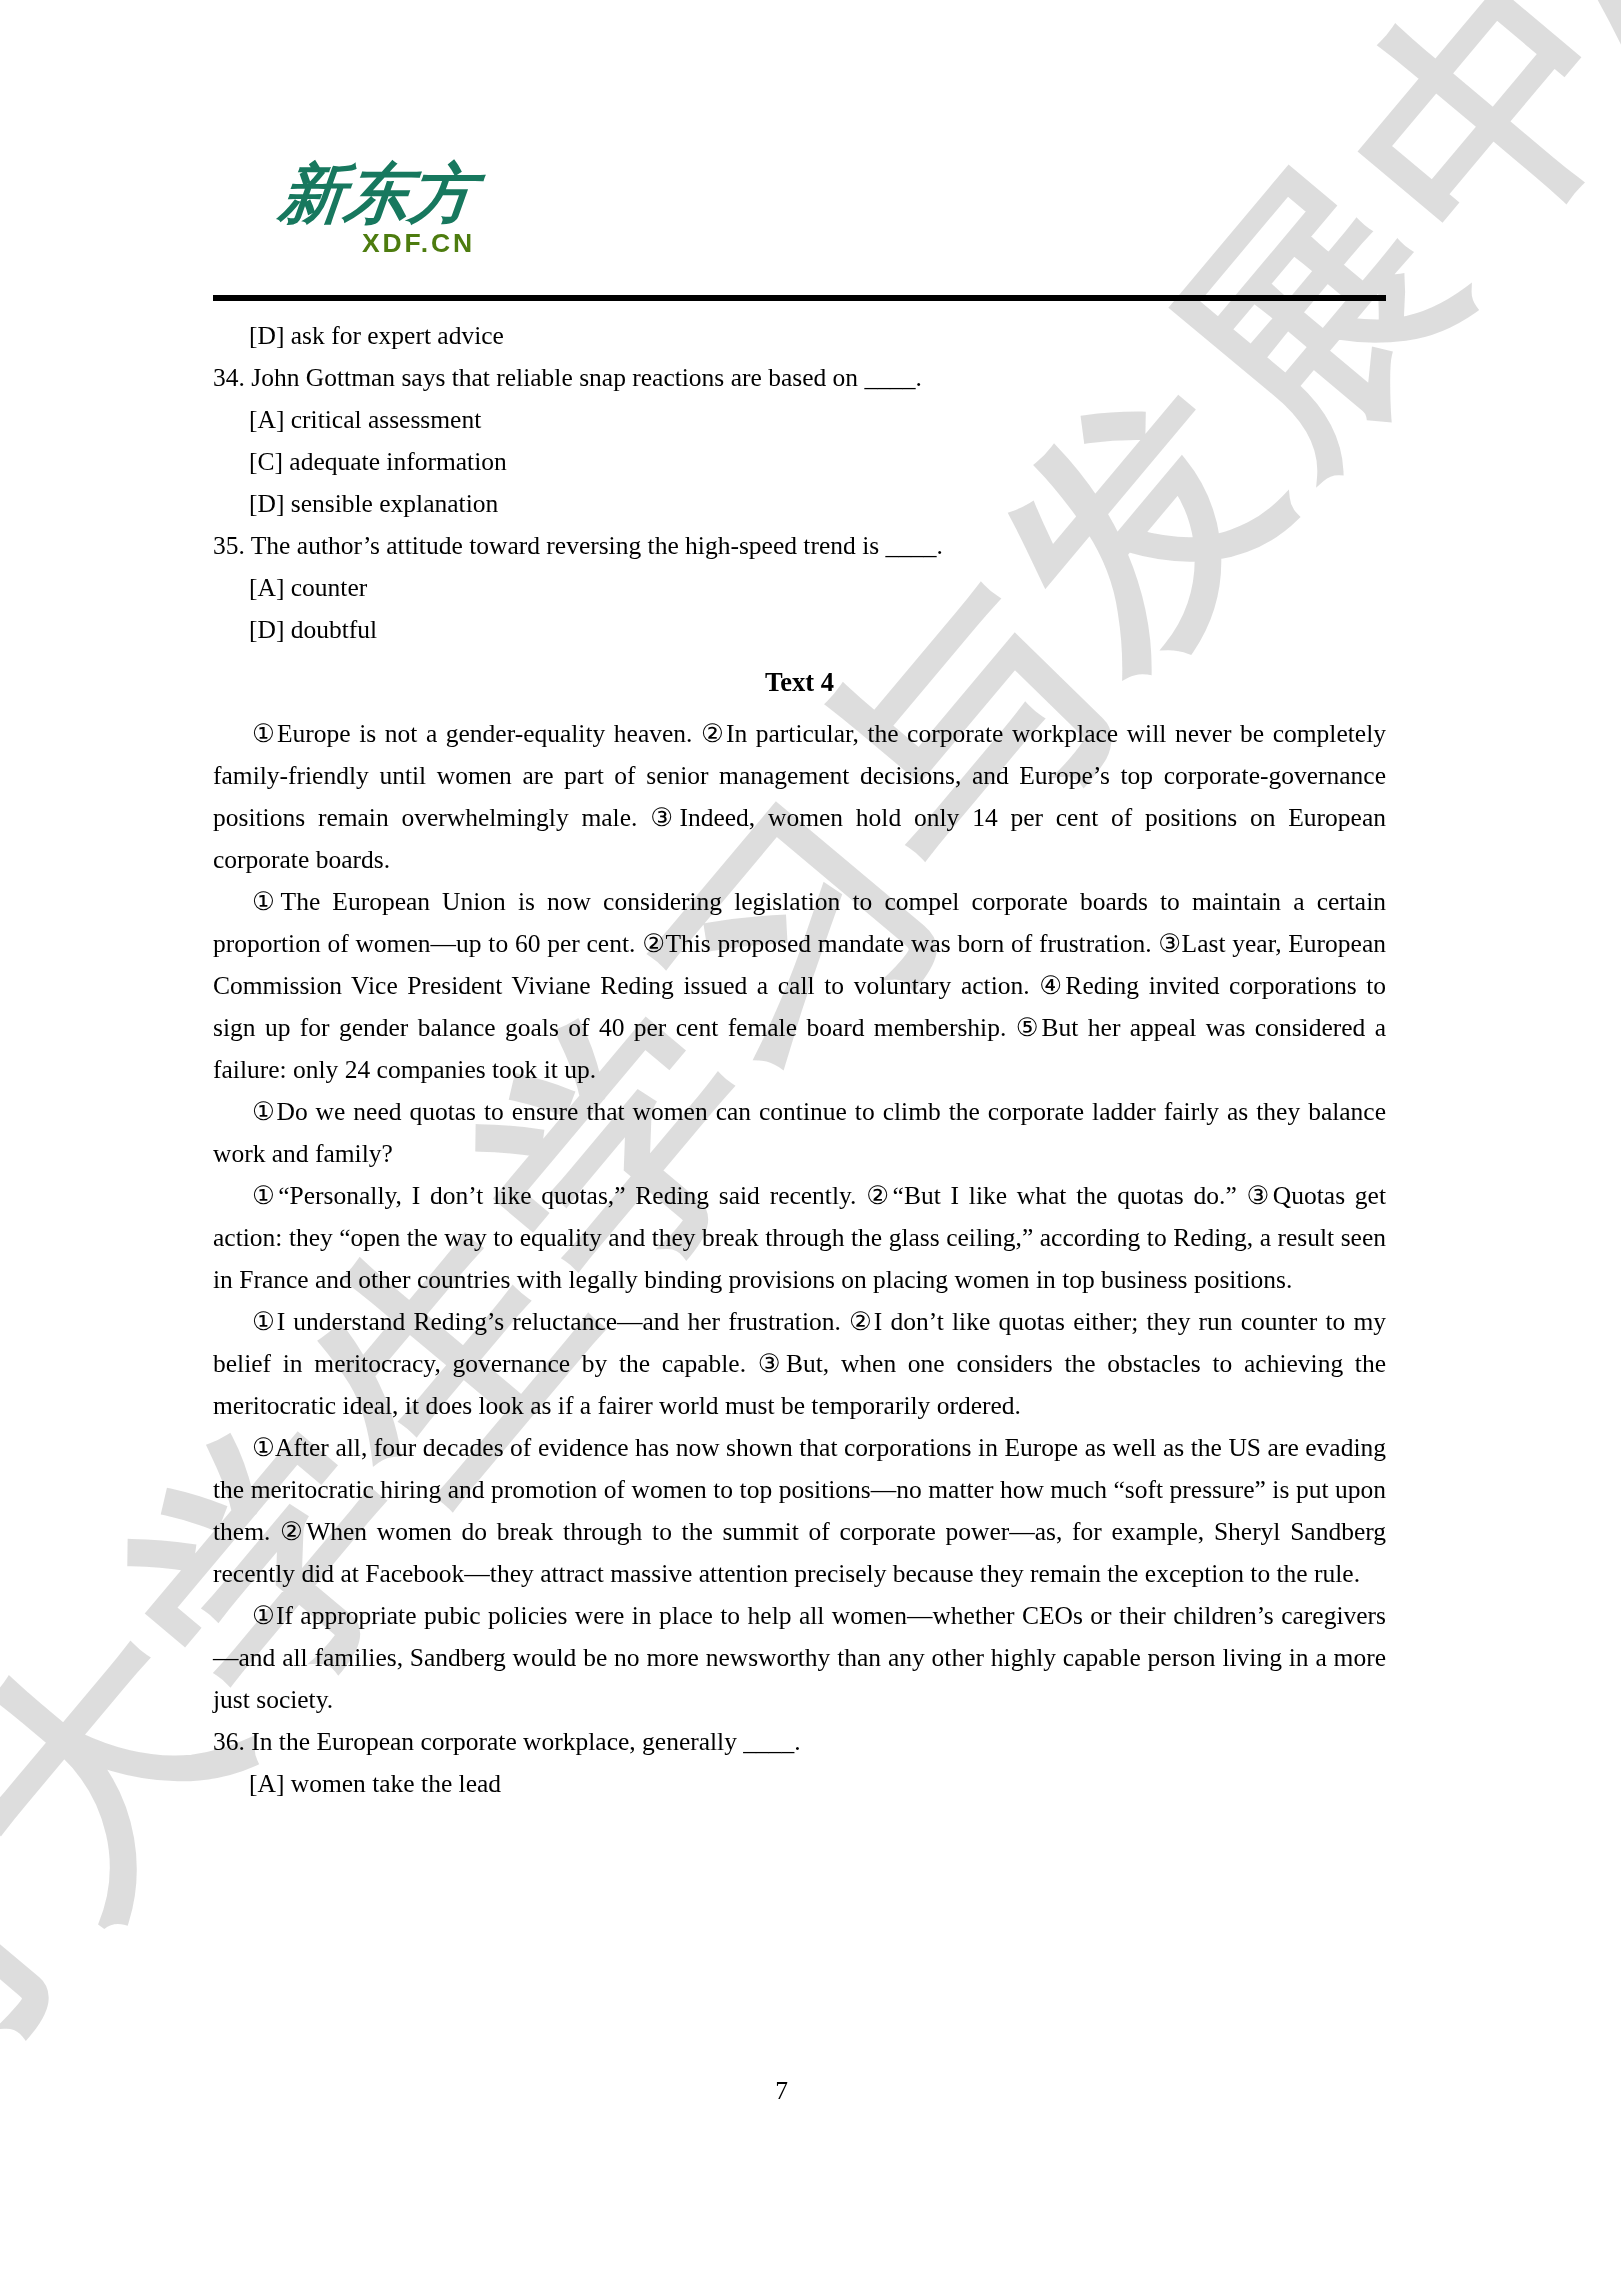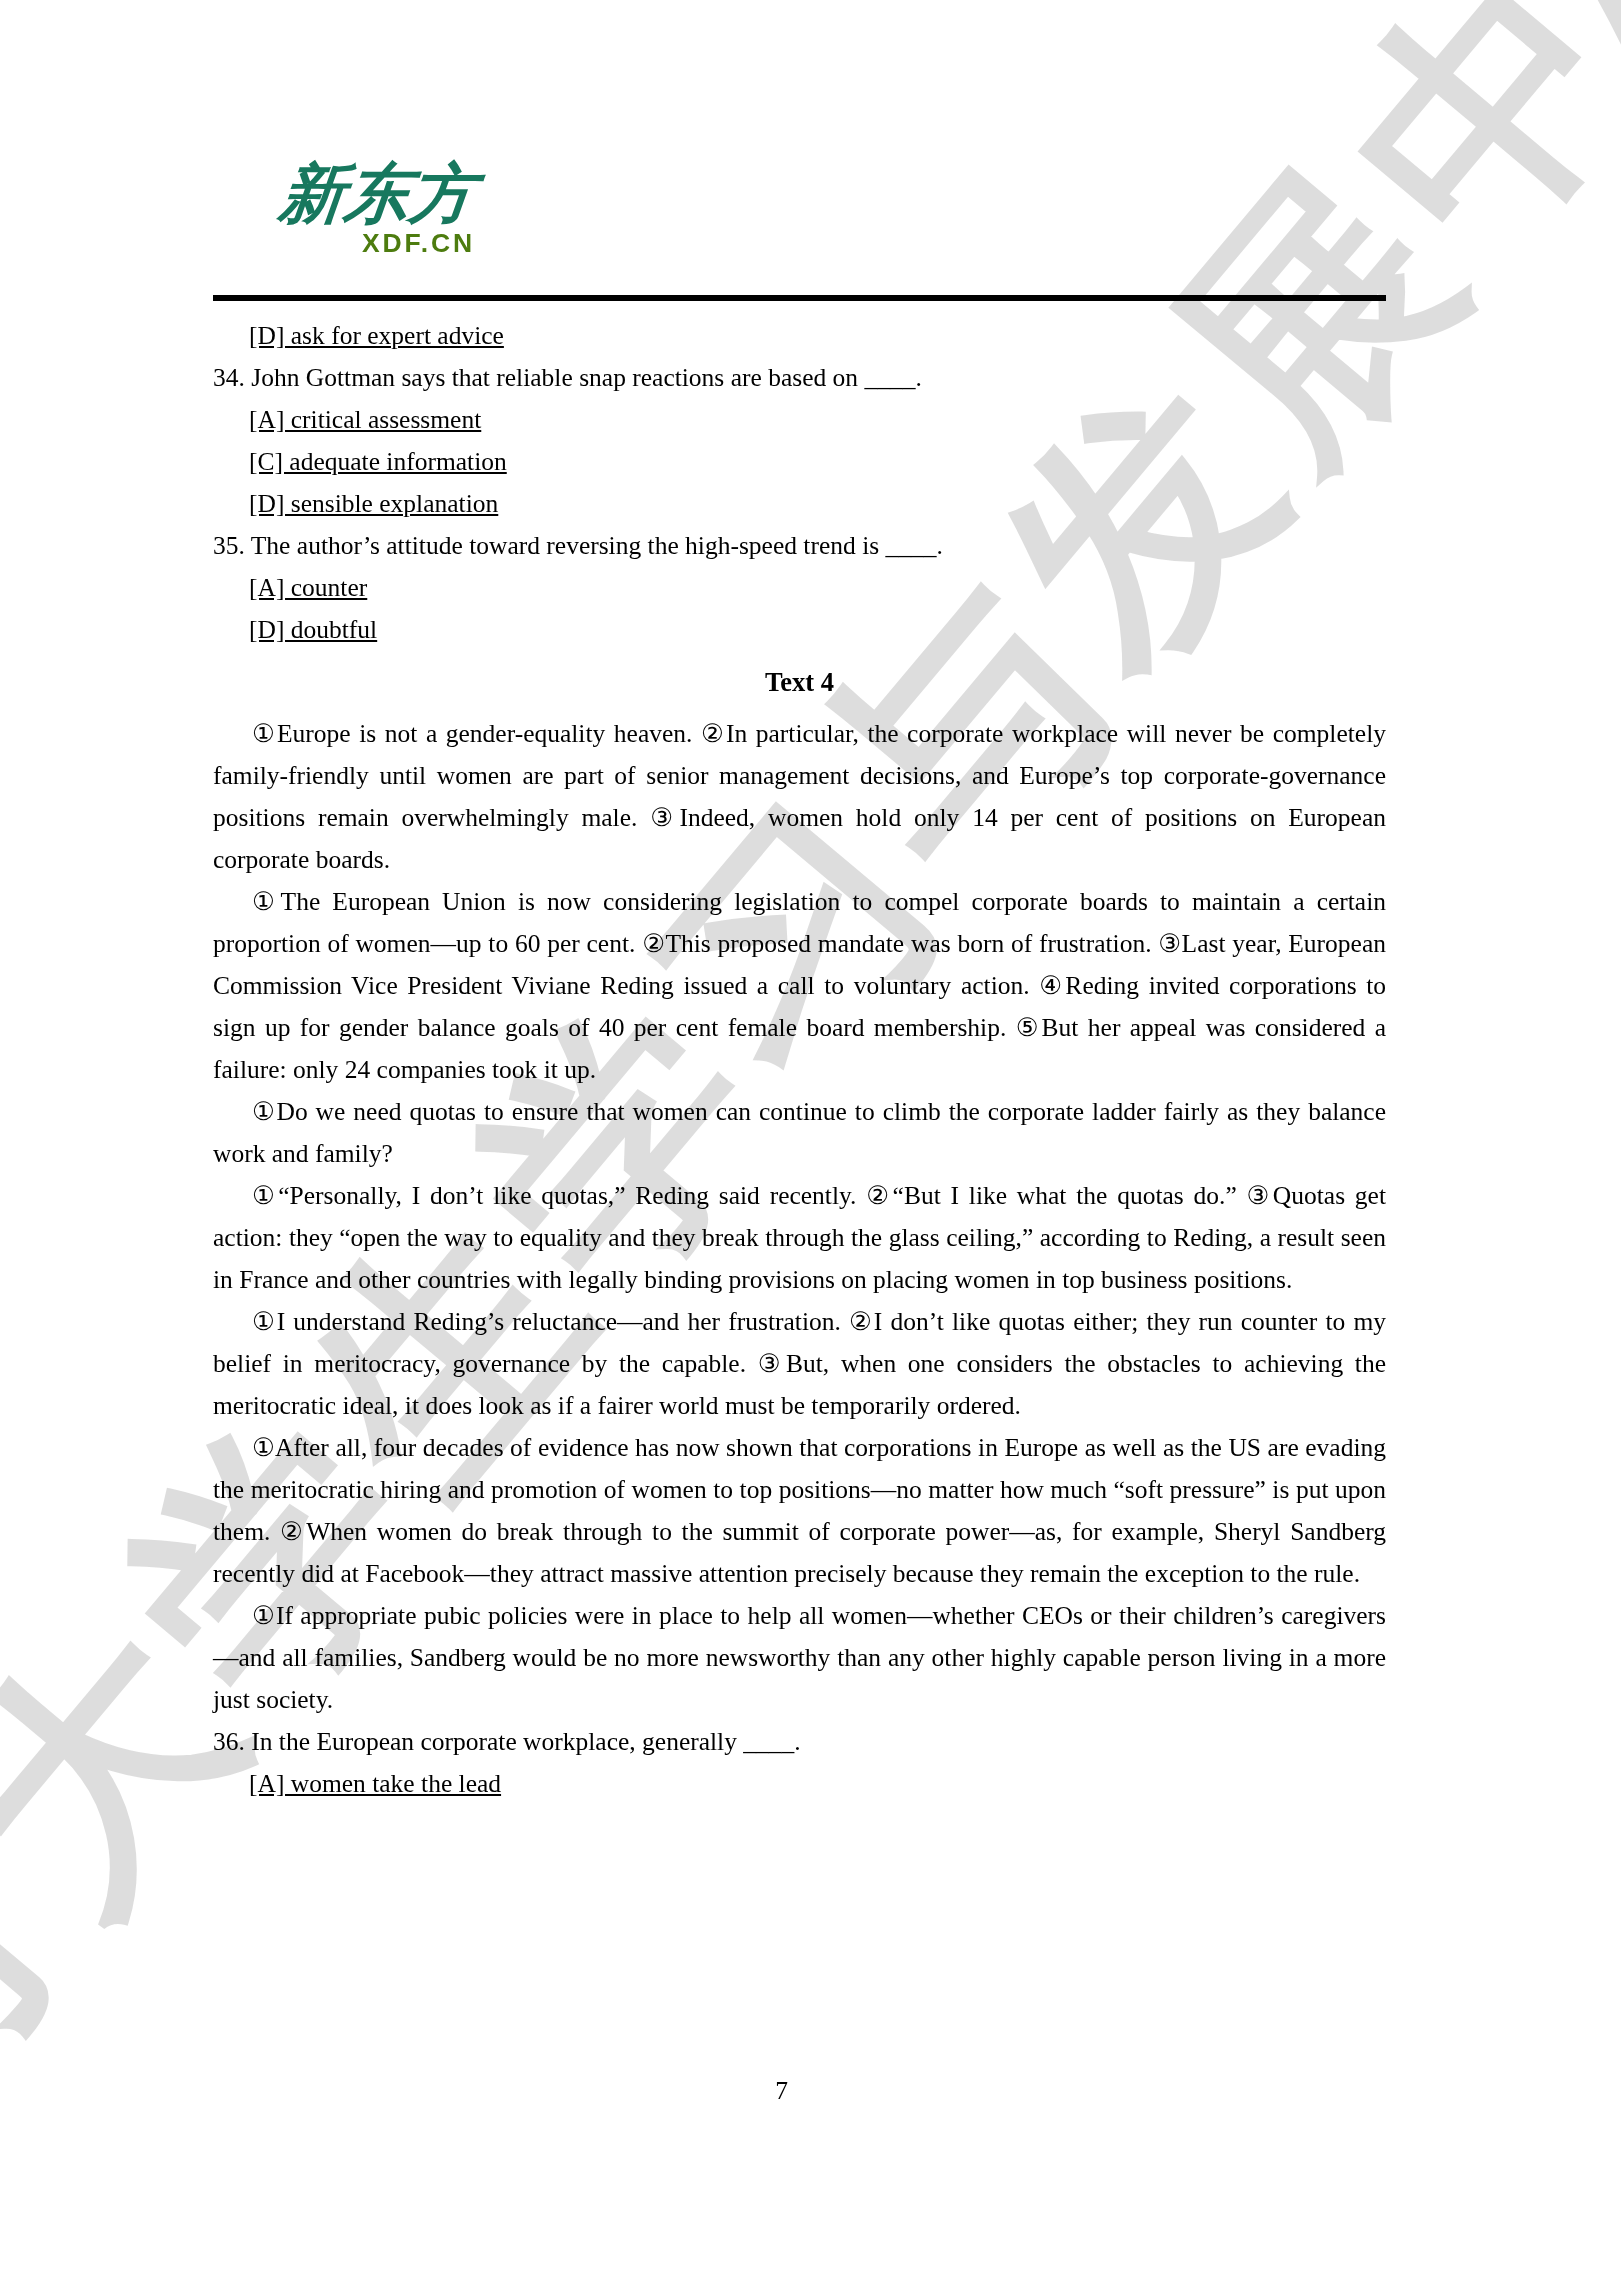--- a/index.html
+++ b/index.html
@@ -28,21 +28,21 @@
   .logo-title {
     font-family:"Liberation Sans", sans-serif; font-weight:bold;
     font-size:56px; line-height:1.1; color:#17785e; margin-left:33px; margin-top:7.8px; letter-spacing:2px;
   }
   .header-rule { position:absolute; top:295px; left:213px; width:1173px; height:5.9px; background:#000; z-index:1; }
   .content {
     position:absolute; top:315px; left:213px; width:1173px; z-index:1;
     font-size:25.5px; line-height:42px;
   }
   .q { text-align:left; }
-  .opt { padding-left:36px;text-decoration:underline; }
+  .opt { padding-left:36px; }
   .heading { margin:9.8px 0; text-align:center; font-weight:bold; font-size:26.5px; }
   .para { margin:0; text-align:justify; text-indent:39px; }
   .page-number {
     position:absolute; top:2076px; left:213px; width:1137px; z-index:1;
     text-align:center; font-size:25.5px;
   }
 </style>
 </head>
 <body>
 

